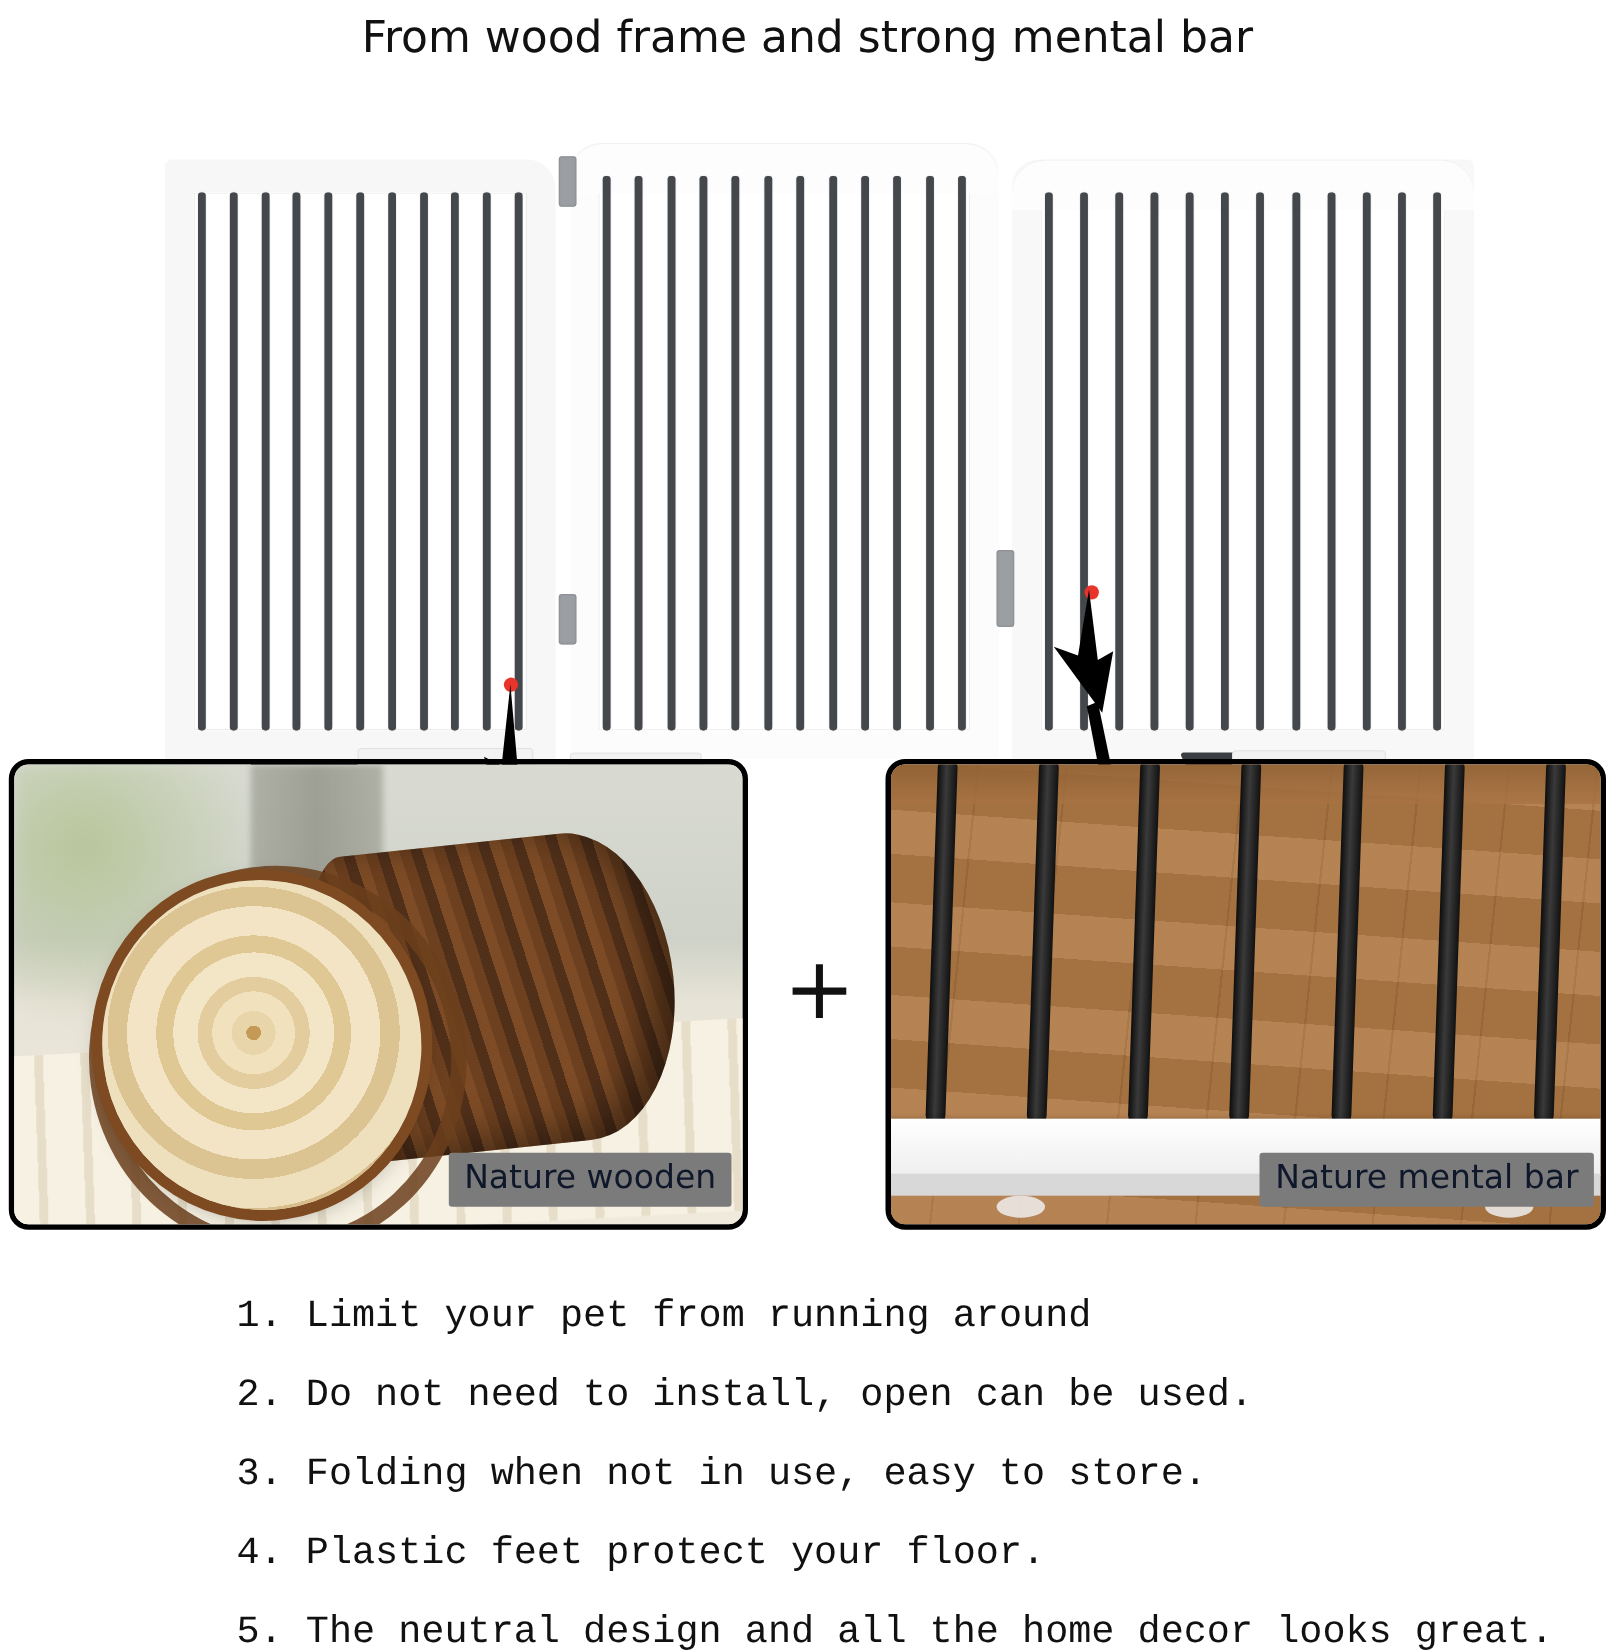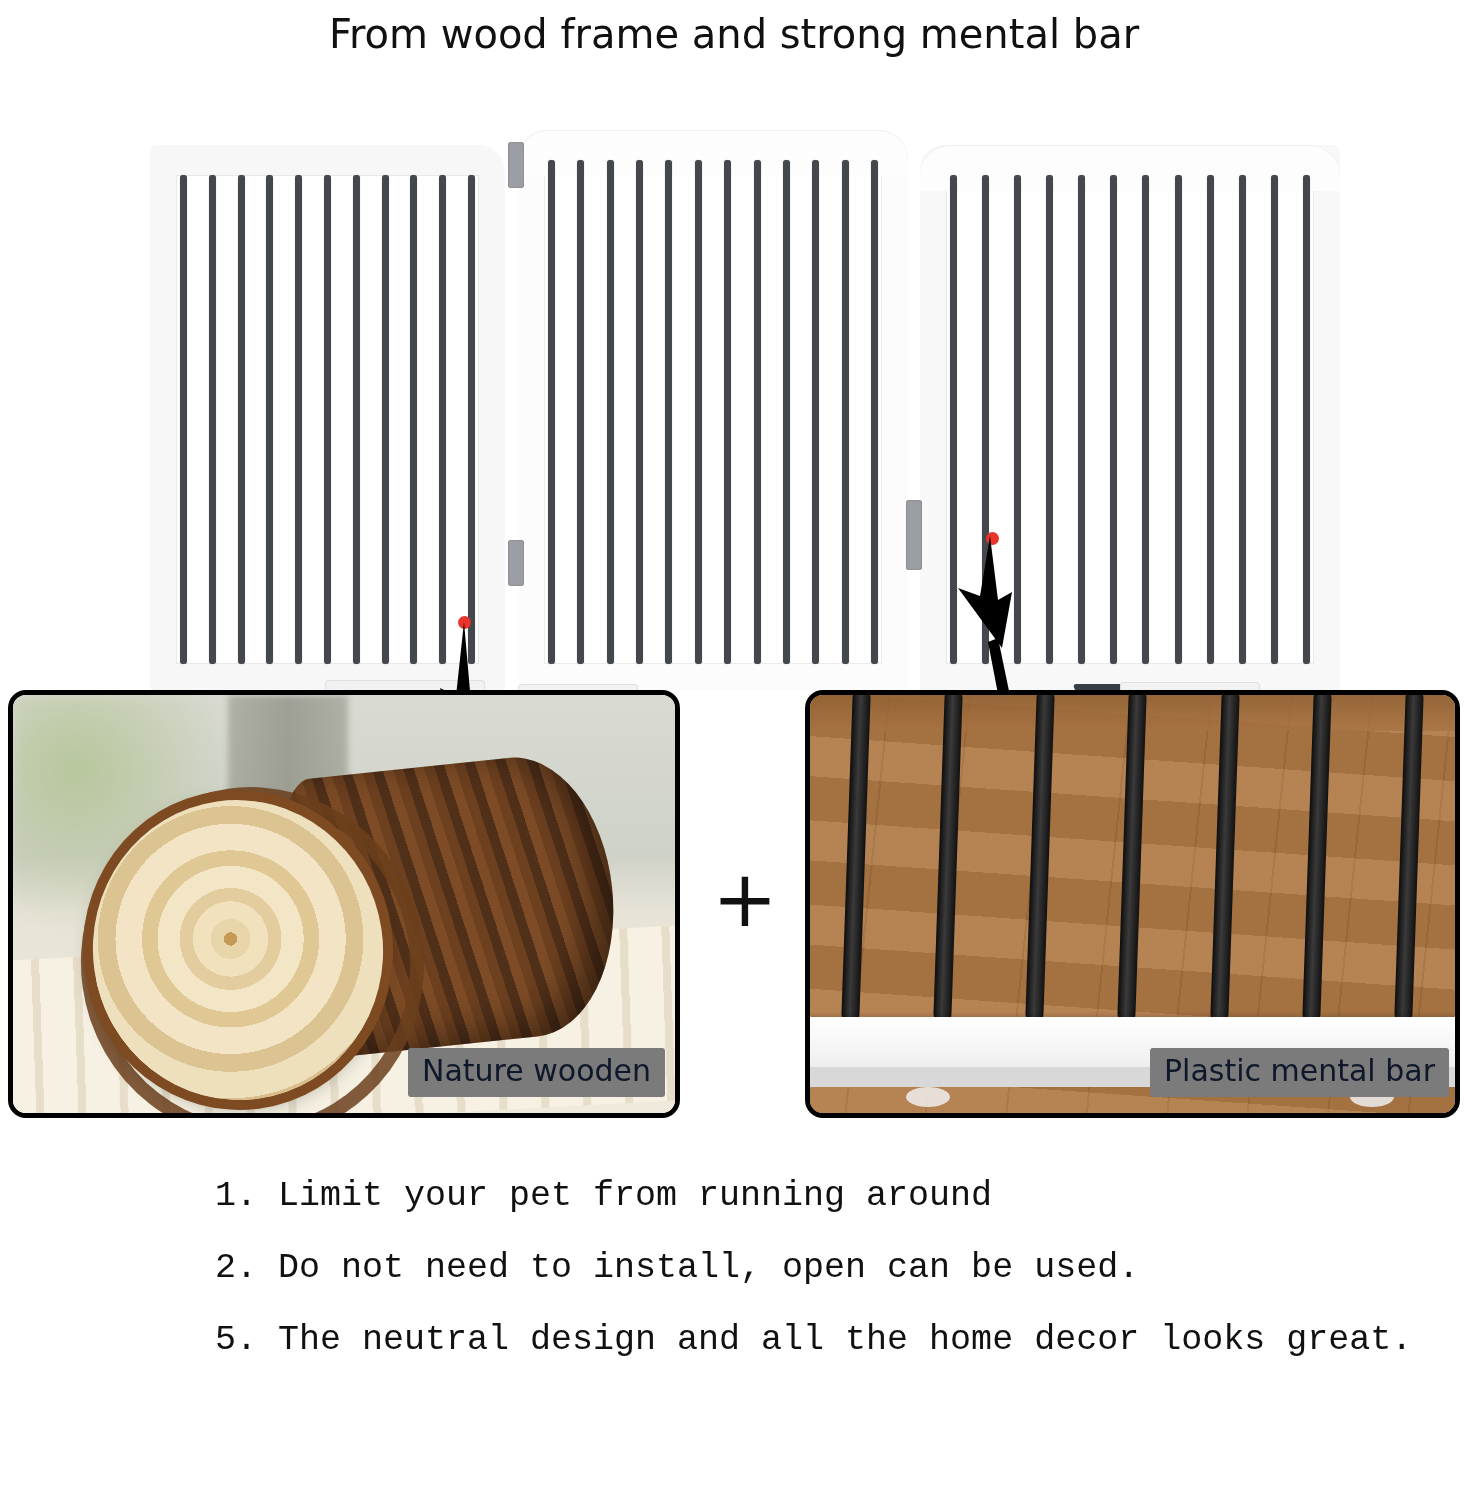--- a/index.html
+++ b/index.html
@@ -451,20 +451,22 @@
         <i></i>
         <i></i>
         <i></i>
         <i></i>
     </div>
     <div class="railbase"></div>
     <div class="railbase2"></div>
     <div class="pad" style="left:96px;"></div>
     <div class="pad" style="left:540px;"></div>
   </div>
-  <div class="caption caption-right">Plastic mental bar</div>
+  <div class="caption caption-right">Nature mental bar</div>
 </div>
 
 <div class="bullets">
   <div>1. Limit your pet from running around</div>
   <div>2. Do not need to install, open can be used.</div>
+  <div>3. Folding when not in use, easy to store.</div>
+  <div>4. Plastic feet protect your floor.</div>
   <div>5. The neutral design and all the home decor looks great.</div>
 </div>
 
 </body></html>

